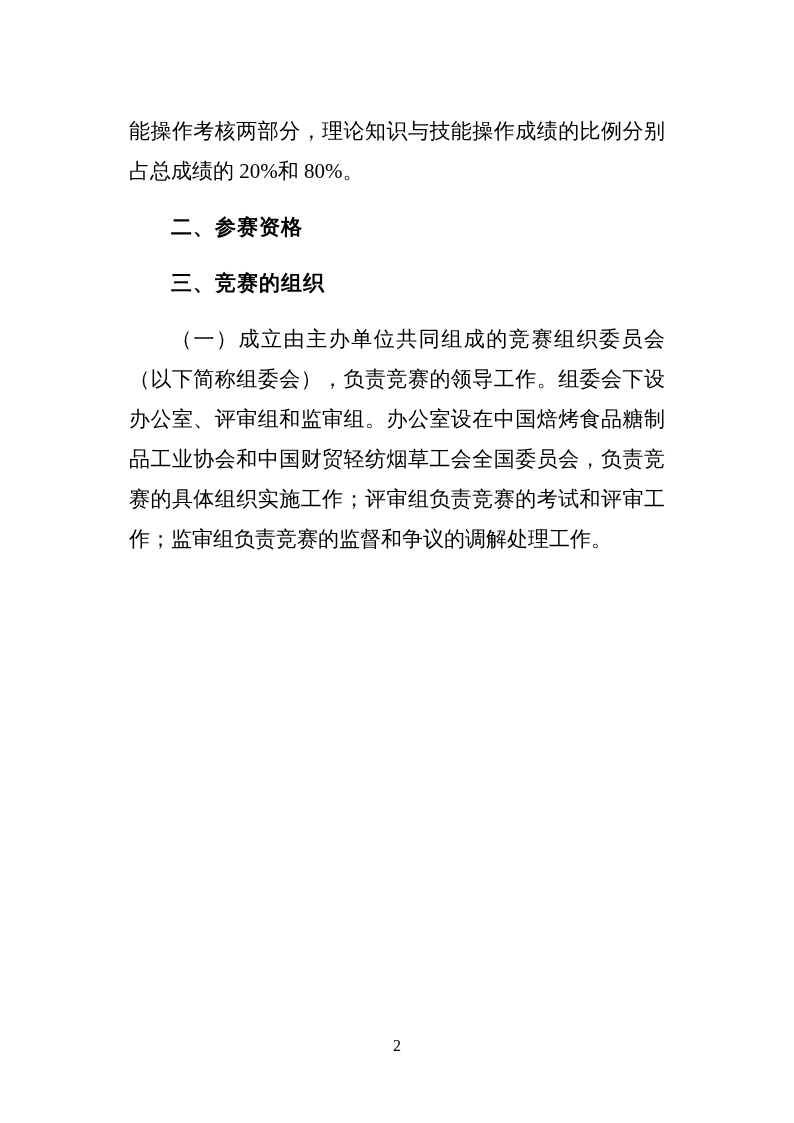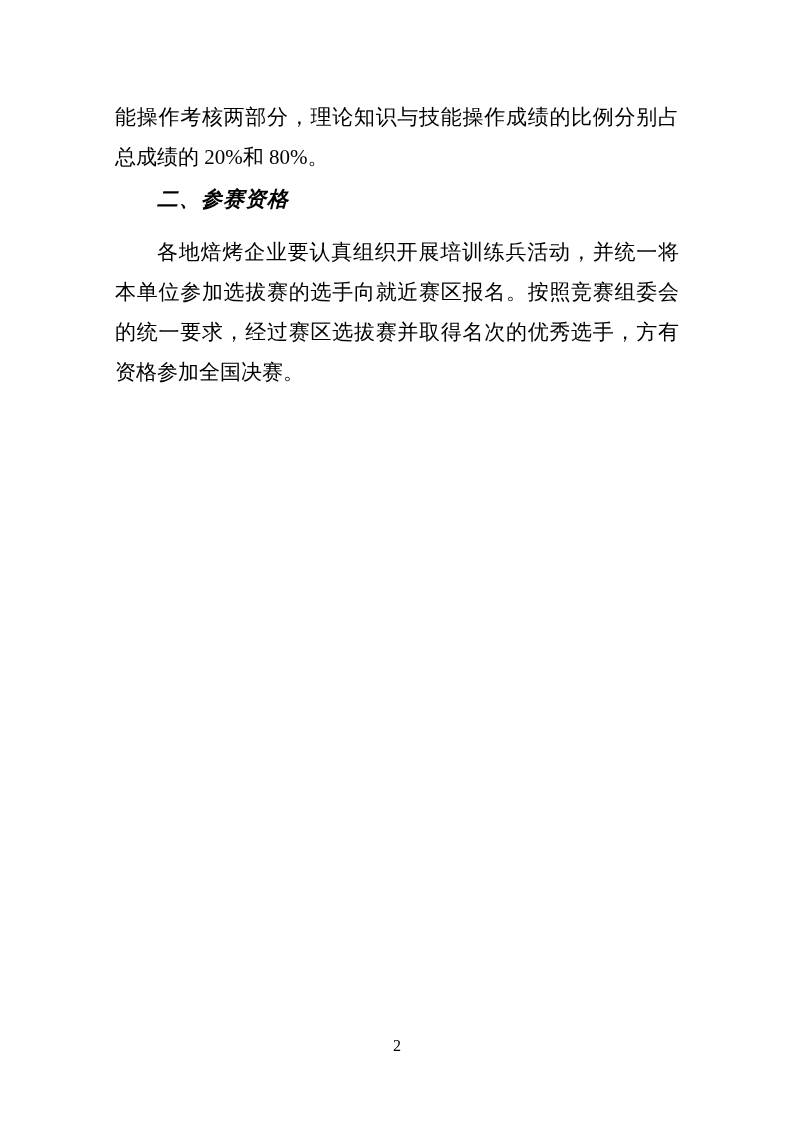--- a/index.html
+++ b/index.html
@@ -20,21 +20,21 @@
     position: absolute;
     left: 113px;
     top: 95px;
     width: 568px;
     font-size: 21px;
     line-height: 40px;
     text-align: justify;
     text-justify: inter-ideograph;
   }
   .content p, .content h2 {
-    margin: 2px;
+    margin: 16px;
     padding: 0;
   }
   .para {
     text-indent: 42px;
   }
   .para-cont {
     text-indent: 0;
   }
   .para-spaced {
     margin-top: 13px !important;
@@ -42,38 +42,38 @@
   .para-fill {
     text-align-last: justify;
   }
   .heading {
     font-family: "Liberation Sans", "DejaVu Sans", sans-serif;
     font-weight: bold;
     font-size: 21px;
     line-height: 40px;
     text-indent: 42px;
     letter-spacing: 1px;
-    font-style: italic;
   }
   .footer {
     position: absolute;
     left: 0;
     top: 1032px;
     width: 794px;
     text-align: center;
     font-size: 16px;
     line-height: 28px;
     font-family: "Liberation Serif", "DejaVu Serif", serif;
   }
 </style>
 </head>
 <body>
 
 <div class="page">
   <div class="content">
     <p class="para-cont">能操作考核两部分，理论知识与技能操作成绩的比例分别占总成绩的 20%和 80%。</p>
     <h2 class="heading">二、参赛资格</h2>
-    <p class="para para-spaced">各地焙烤企业要认真组织开展培训练兵活动，并统一将本单位参加选拔赛的选手向就近赛区报名。按照竞赛组委会的统一要求，经过赛区选拔赛并取得名次的优秀选手，方有资格参加全国决赛。</p>
+    <h2 class="heading">三、竞赛的组织</h2>
+    <p class="para">（一）成立由主办单位共同组成的竞赛组织委员会（以下简称组委会），负责竞赛的领导工作。组委会下设办公室、评审组和监审组。办公室设在中国焙烤食品糖制品工业协会和中国财贸轻纺烟草工会全国委员会，负责竞赛的具体组织实施工作；评审组负责竞赛的考试和评审工作；监审组负责竞赛的监督和争议的调解处理工作。</p>
   </div>
   <div class="footer">
     <span>2</span>
   </div>
 </div>
 
 </body></html>

